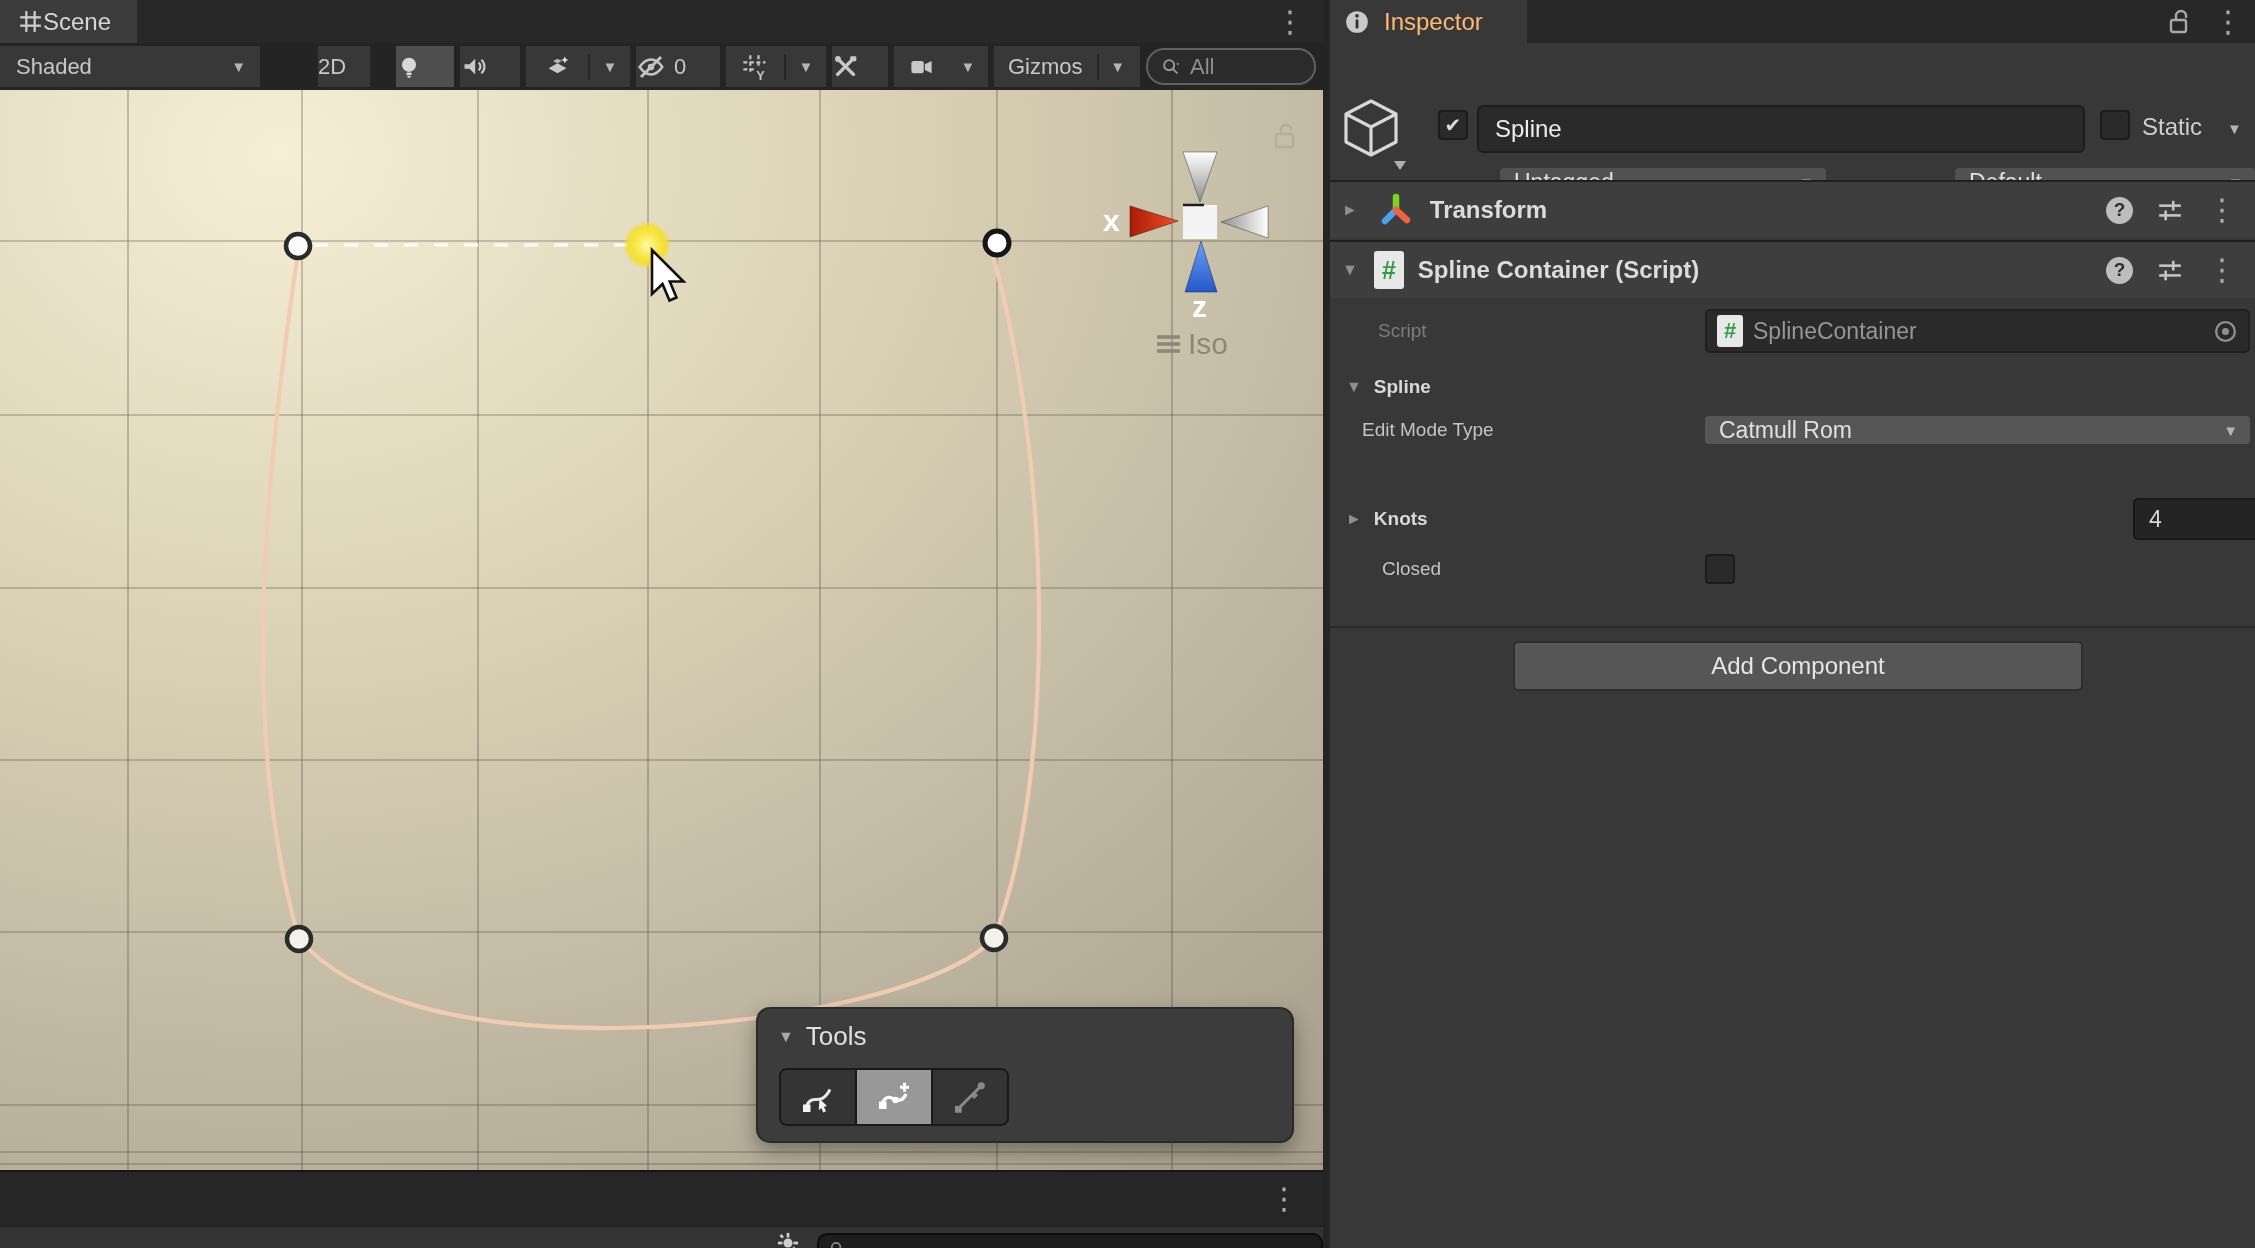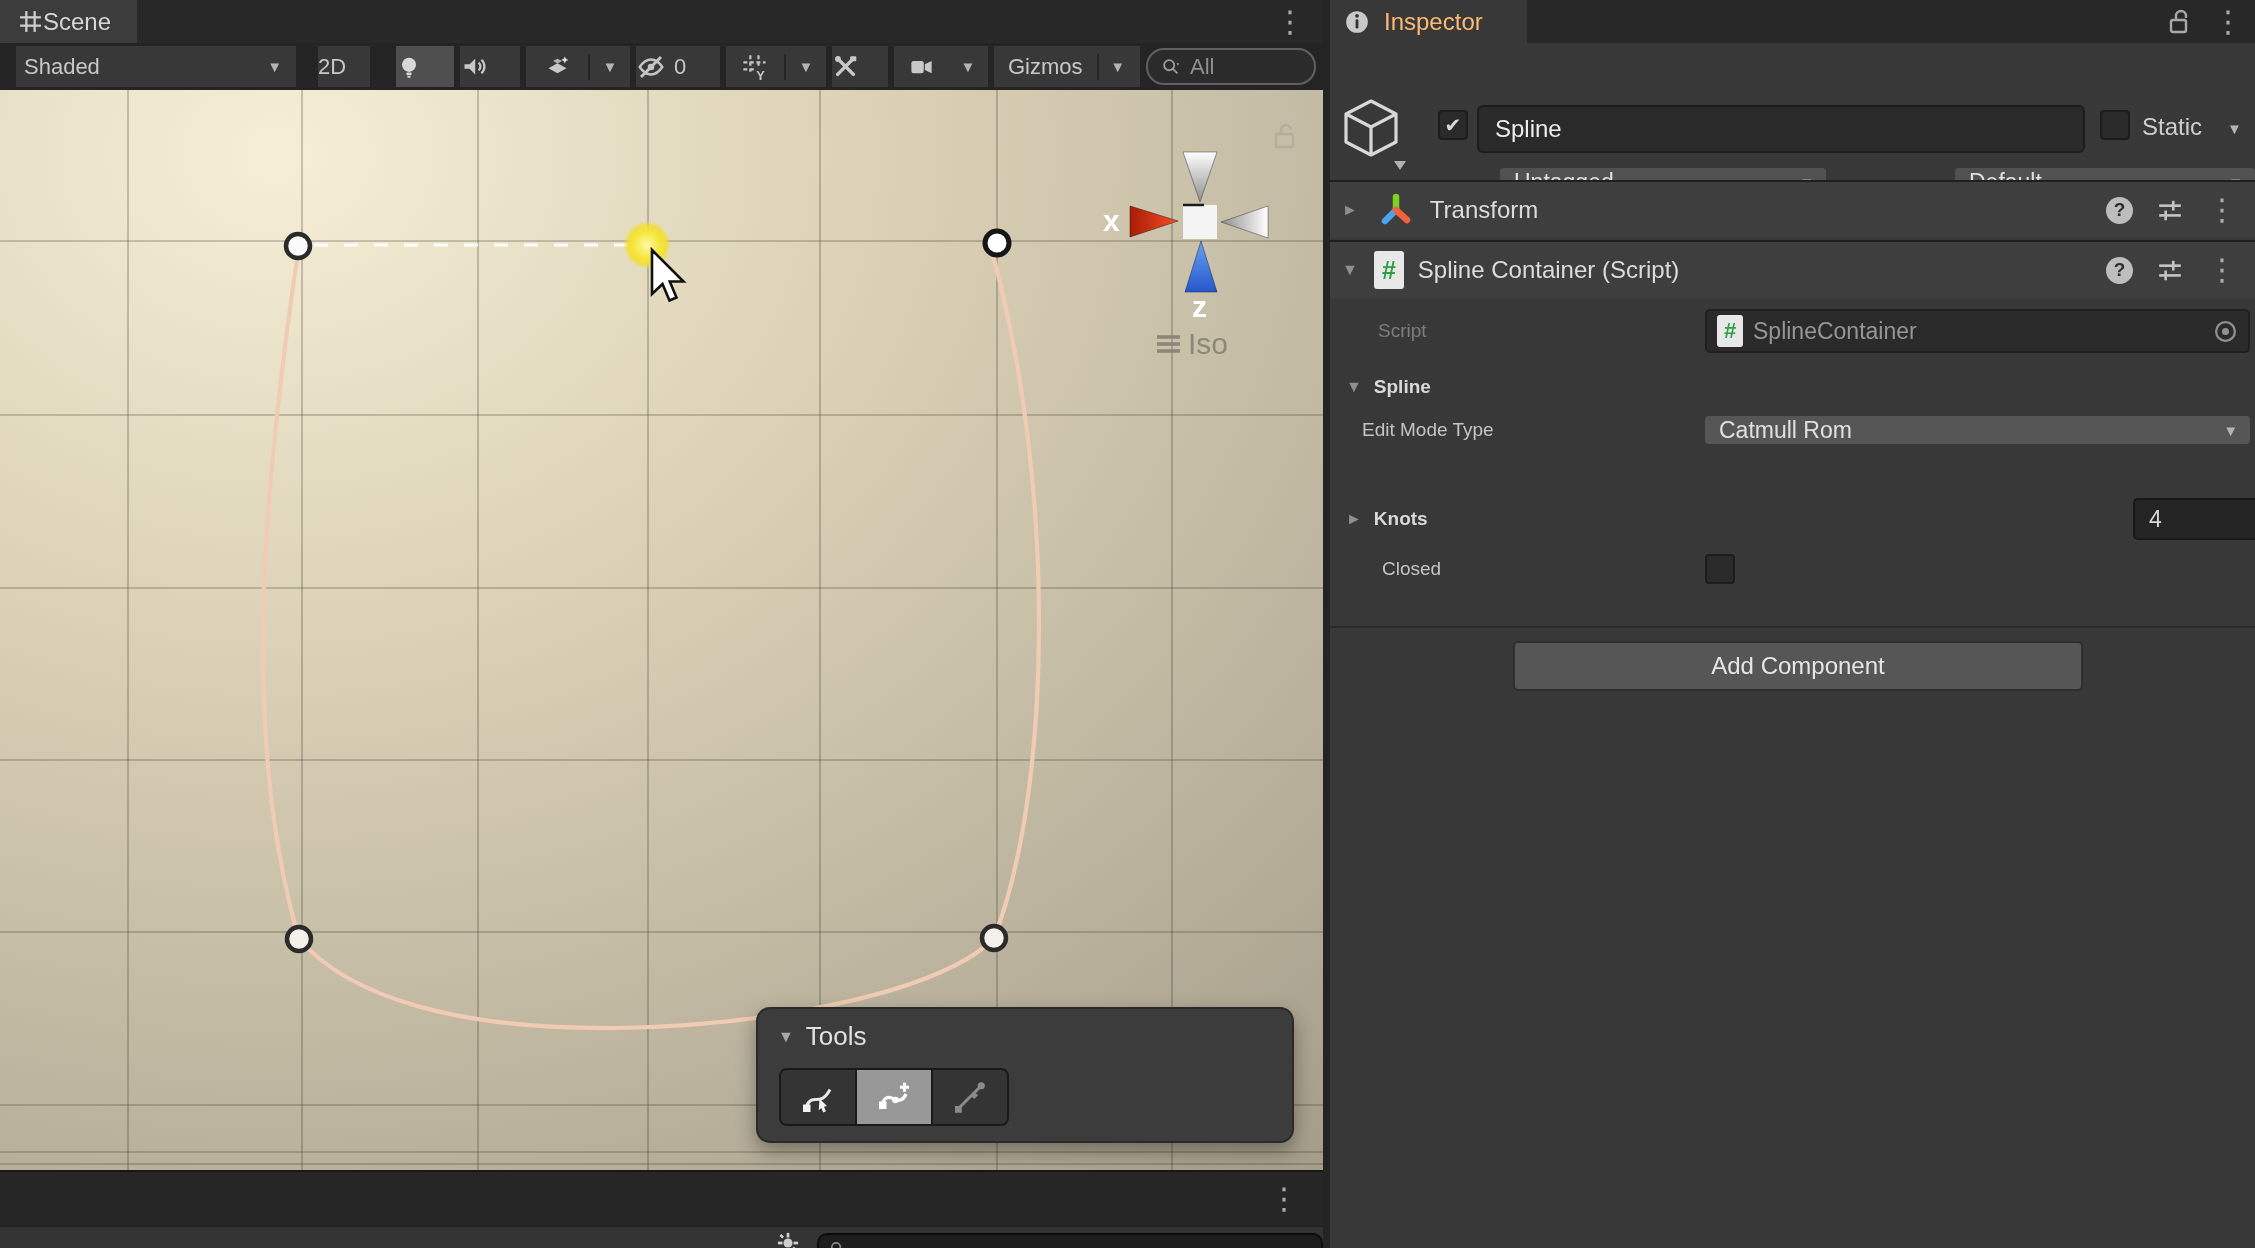--- a/index.html
+++ b/index.html
@@ -42,21 +42,21 @@
   .namefield{position:absolute;left:147px;top:62px;width:608px;height:48px;background:#2a2a2a;border:2px solid #1d1d1d;border-radius:6px;
         box-sizing:border-box;color:#ececec;font-size:24px;padding:0 16px;font-family:"Liberation Sans",sans-serif;outline:none}
   .cbox{width:30px;height:30px;background:#2a2a2a;border:2px solid #1c1c1c;border-radius:4px;box-sizing:border-box;
         display:flex;align-items:center;justify-content:center;color:#d8d8d8;font-size:20px}
   .cbox.checked::after{content:"✔"}
   .ddown{background:#515151;border-radius:4px;display:flex;align-items:center;justify-content:space-between;
         padding:0 12px 0 14px;font-size:23px;color:#e0e0e0;box-sizing:border-box;height:28px}
   .lbl{font-size:19px;color:#c4c4c4}
   .comp-header{position:absolute;left:0;width:100%;height:58px;background:#3e3e3e;border-top:2px solid #1f1f1f;
         box-sizing:border-box;display:flex;align-items:center;padding:0 18px 0 12px}
-  .comp-title{font-size:24px;font-weight:normal;color:#dcdcdc;margin-left:14px}
+  .comp-title{font-size:24px;font-weight:bold;color:#dcdcdc;margin-left:14px}
   .hdr-icons{margin-left:auto;display:flex;align-items:center;gap:24px}
   .helpicon{width:27px;height:27px;border-radius:50%;background:#bdbdbd;color:#2e2e2e;font-weight:bold;font-size:19px;
         display:flex;align-items:center;justify-content:center}
   .irow{position:absolute;left:0;width:100%;display:flex;align-items:center}
   .scriptfield{position:absolute;left:375px;width:545px;height:44px;background:#2a2a2a;border:2px solid #202020;border-radius:5px;
         box-sizing:border-box;display:flex;align-items:center;gap:10px;padding:0 10px;font-size:23px;color:#969696}
   .scripticon{width:26px;height:32px;background:#e8e8e8;border-radius:3px;color:#2f9e44;font-weight:bold;font-size:22px;
         display:flex;align-items:center;justify-content:center;flex:none}
   .knotsfield{position:absolute;left:803px;width:130px;height:42px;background:#242424;border:2px solid #181818;border-right:none;
         border-radius:5px 0 0 5px;box-sizing:border-box;display:flex;align-items:center;padding-left:14px;font-size:23px;color:#d8d8d8}
@@ -80,21 +80,21 @@
           <line x1="2" y1="8" x2="22" y2="8"></line>
             <line x1="2" y1="16" x2="22" y2="16"></line>
         </g>
       </svg>
       <span>Scene</span>
     </div>
     <div class="kebab">⋮</div>
   </div>
 
   <div class="toolbar">
-    <div class="tbtn" style="left:16px;width:280px;justify-content:space-between;padding:0 14px 0 8px">
+    <div class="tbtn" style="left:0;width:260px;justify-content:space-between;padding:0 14px 0 16px">
       <span>Shaded</span>
       <span class="chev">▼</span>
     </div>
     <div class="tbtn" style="left:318px;width:52px">
       <span>2D</span>
     </div>
     <div class="tbtn lit" style="left:396px;width:58px">
       <svg width="26" height="26" viewBox="0 0 24 24">
         <circle cx="12" cy="10" r="6.5" fill="#d8d8d8"></circle>
         <rect x="9.6" y="17" width="4.8" height="2.6" rx="1" fill="#d8d8d8"></rect>

